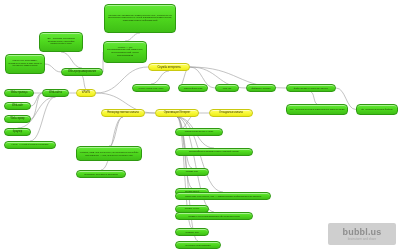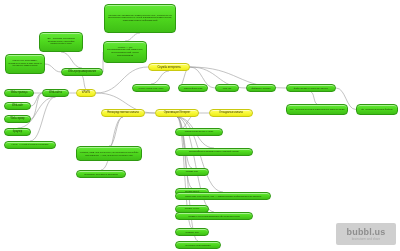--- a/index.html
+++ b/index.html
@@ -32,21 +32,21 @@
     box-shadow:inset 0 1px 0 rgba(255,255,255,.45);
   }
   .yellow{
     background:linear-gradient(180deg,#fdfd64 0%,#f9f93c 45%,#eded18 100%);
     border-color:#c9c90f;
     color:#3a3a00;
     box-shadow:inset 0 1px 0 rgba(255,255,255,.55);
   }
   .watermark{
     position:absolute;right:4px;bottom:6px;
-    width:60px;height:22px;
+    width:68px;height:22px;
     background:#cfcfcf;
     border-radius:2px;
     display:flex;align-items:center;justify-content:center;
     flex-direction:column;
   }
   .wm-main{font-size:9px;font-weight:bold;color:#8e8e8e;letter-spacing:.02em;line-height:1;}
   .wm-sub{font-size:3px;color:#a8a8a8;line-height:1;margin-top:1px;}
 </style>
 </head>
 <body>

